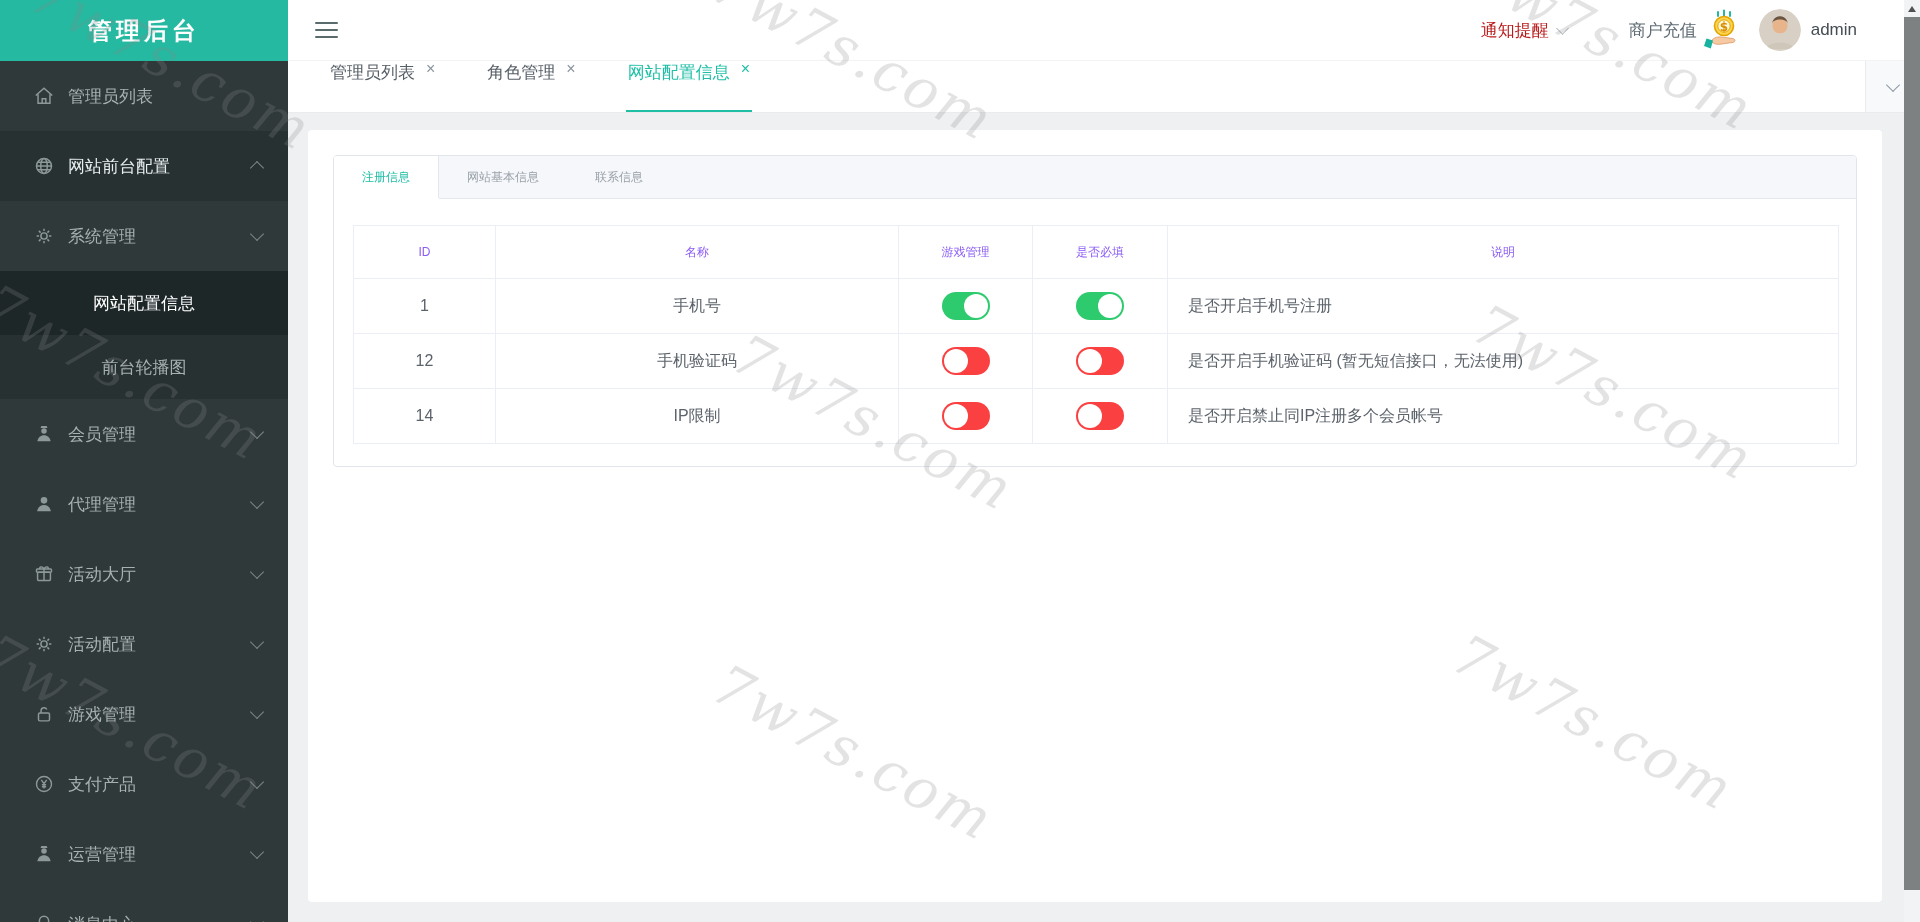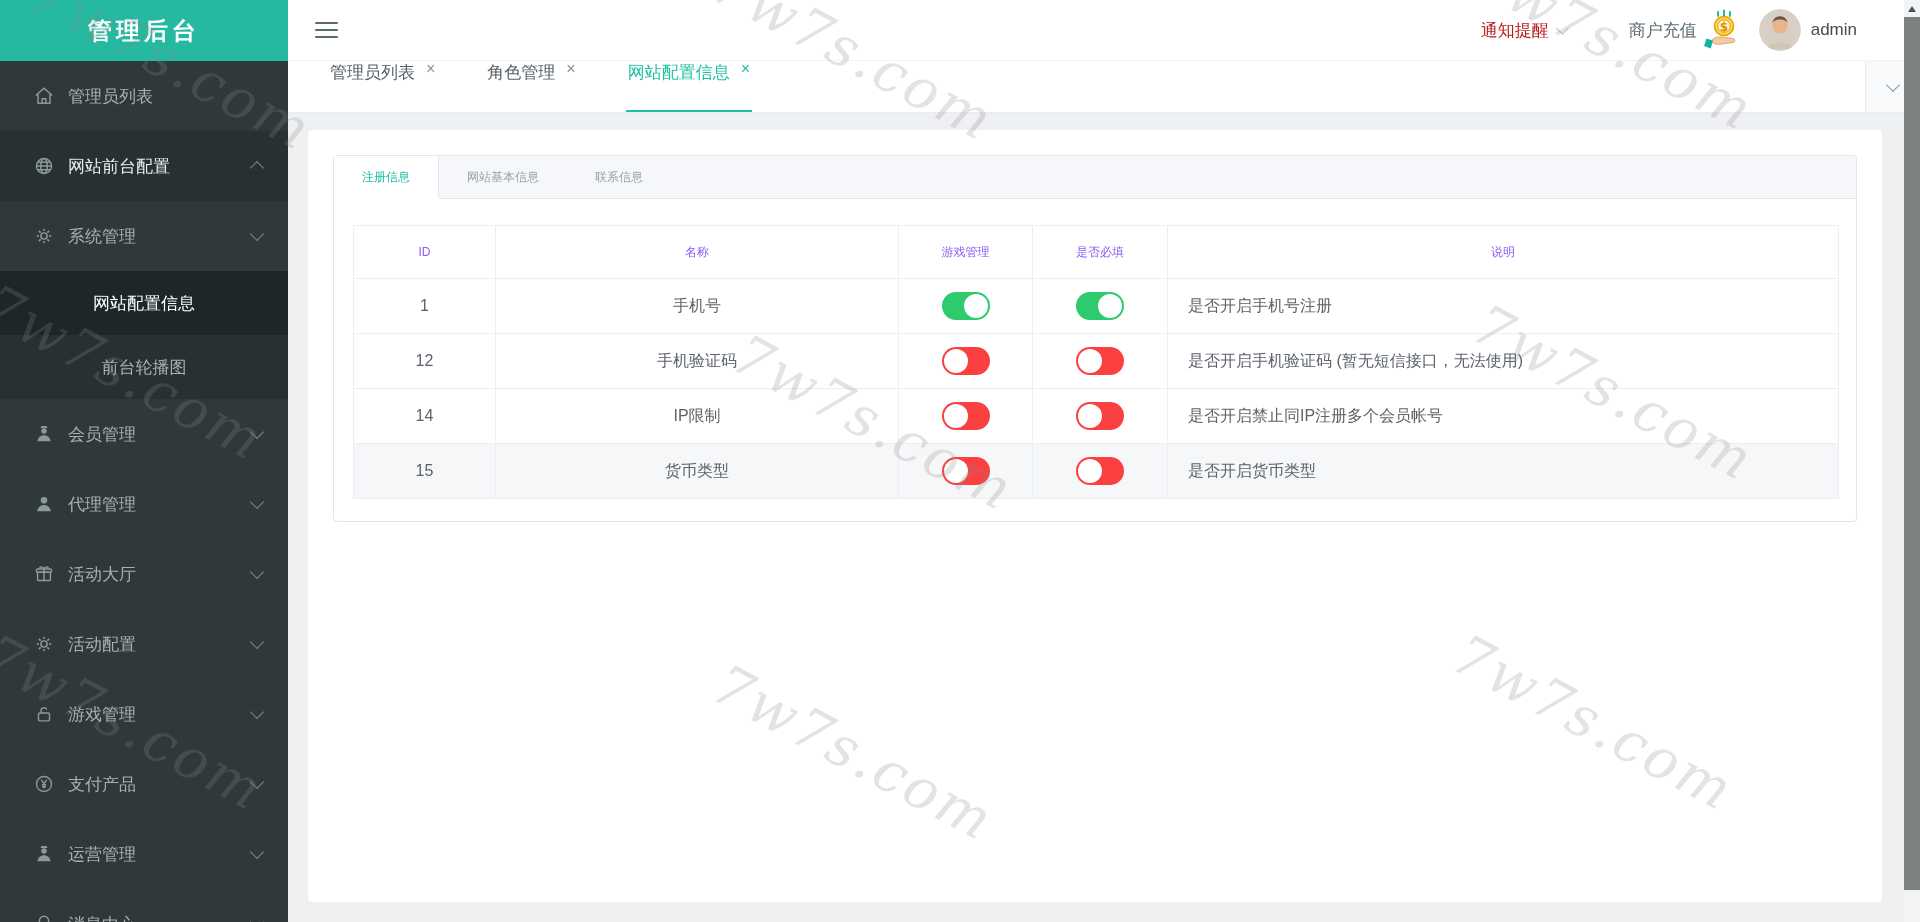--- a/index.html
+++ b/index.html
@@ -313,27 +313,20 @@
             <td><span class="switch off"><span class="knob"></span></span></td>
             <td class="desc">是否开启手机验证码 (暂无短信接口，无法使用)</td>
           </tr>
           <tr>
             <td>14</td>
             <td>IP限制</td>
             <td><span class="switch off"><span class="knob"></span></span></td>
             <td><span class="switch off"><span class="knob"></span></span></td>
             <td class="desc">是否开启禁止同IP注册多个会员帐号</td>
           </tr>
-          <tr class="striped">
-            <td>15</td>
-            <td>货币类型</td>
-            <td><span class="switch off"><span class="knob"></span></span></td>
-            <td><span class="switch off"><span class="knob"></span></span></td>
-            <td class="desc">是否开启货币类型</td>
-          </tr>
         </tbody>
       </table>
     </div>
   </div>
 </div>
 
 <div class="scrollbar">
   <div class="sb-btn">
       <span class="sb-arrow"></span>
     </div>

